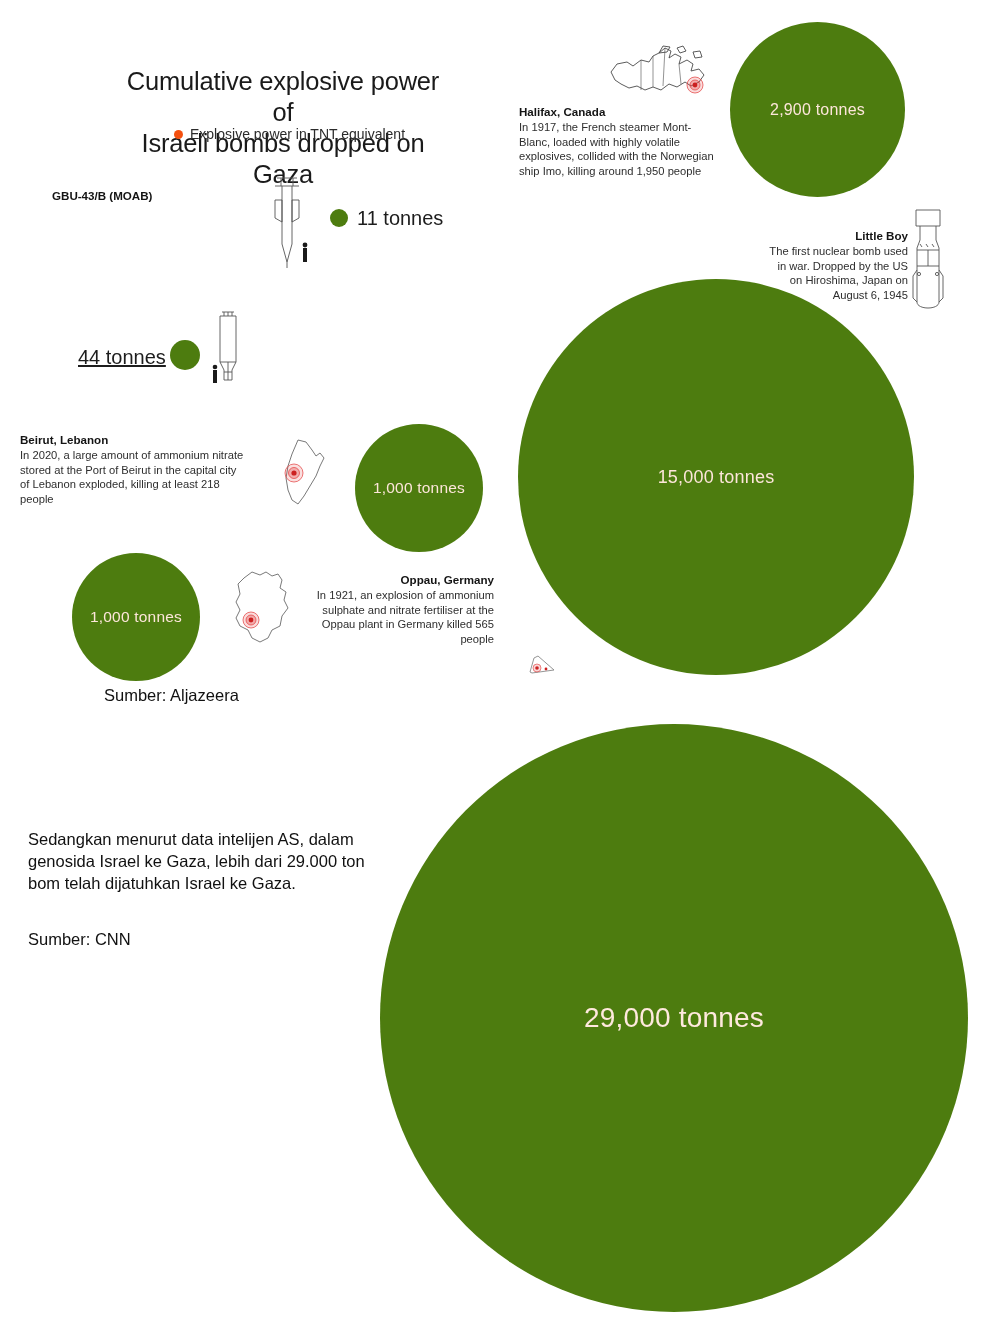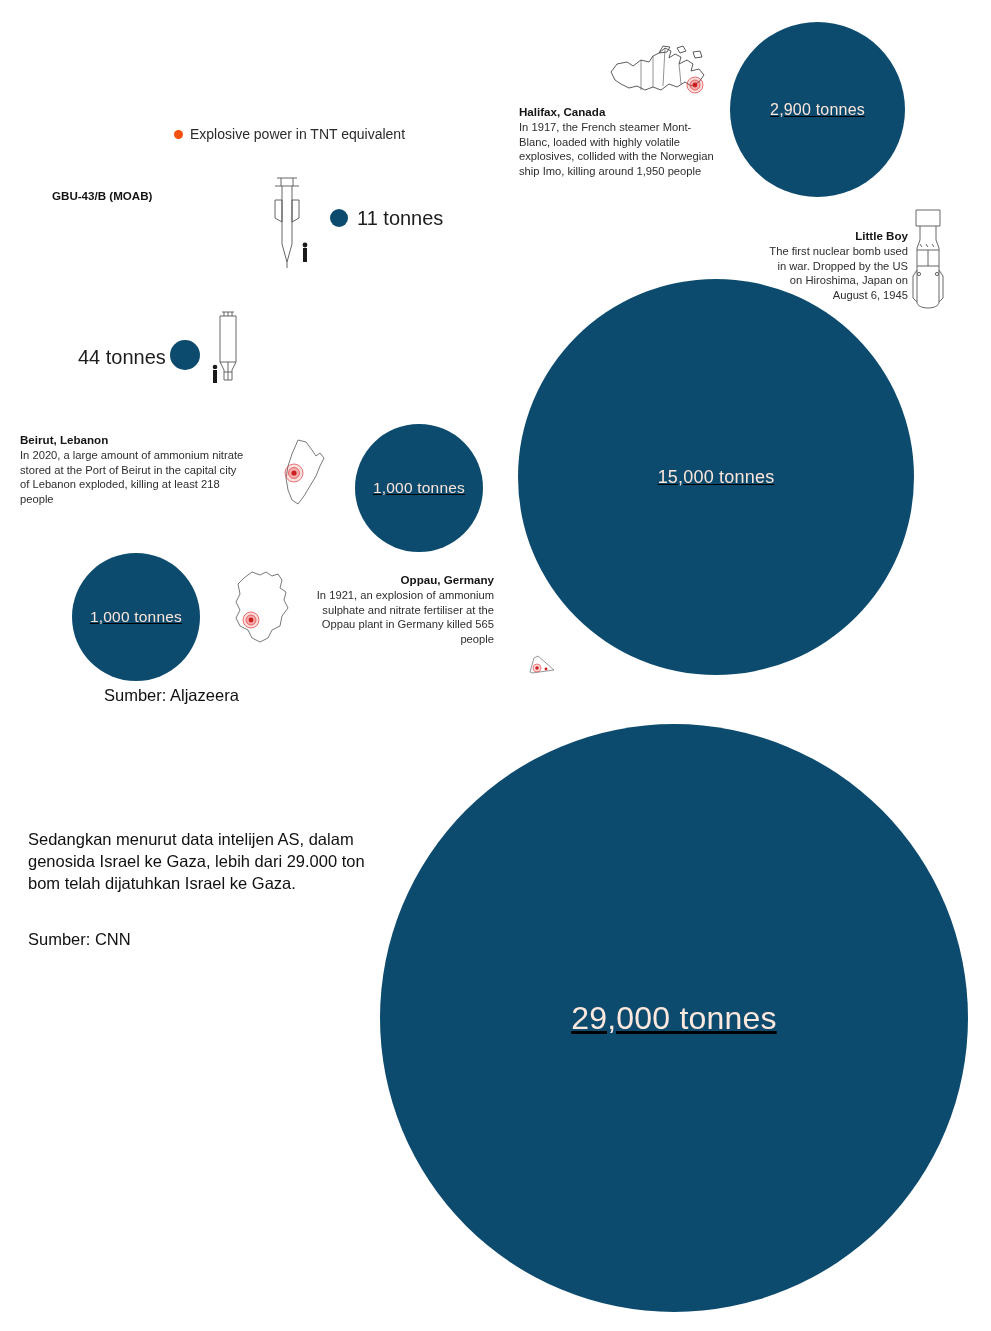--- a/index.html
+++ b/index.html
@@ -19,25 +19,24 @@
     background: #ffffff;
   }
 
   
   .abs { position: absolute; }
 
   
   .circle {
     position: absolute;
     border-radius: 50%;
-    background: #0c4a6e;
+    background: #4d7c0f;
     display: flex;
     align-items: center;
     justify-content: center;
-    text-decoration: underline;
   }
   .circle .clabel {
     color: #fde6da;
     white-space: nowrap;
     font-weight: 400;
     letter-spacing: 0.2px;
   }
 
   
   .title {
@@ -101,20 +100,24 @@
   }
 
   
   .ill { position: absolute; }
 </style>
 </head>
 <body>
 
 <div id="page">
 
+  <div class="title abs" style="left:118px; top:66px; width:330px;">
+    <div>Cumulative explosive power of</div>
+    <div>Israeli bombs dropped on Gaza</div>
+  </div>
 
   <div class="legend" style="left:174px; top:126px;">
     <span class="dot"></span>
     <span>Explosive power in TNT equivalent</span>
   </div>
 
   <div class="ill" style="left:607px; top:42px; width:106px; height:68px;">
     <svg width="106" height="68" viewBox="0 0 106 68" fill="none" stroke="#4a4a4a" stroke-width="0.9">
       <path d="M4 30 L10 22 L20 20 L26 24 L34 18 L42 20 L46 14 L52 11 L58 6 L64 9 L62 16 L68 12 L74 15 L72 22 L80 18 L86 22 L84 29 L92 27 L97 33 L92 40 L84 44 L78 40 L70 45 L62 42 L54 48 L46 45 L38 48 L30 44 L22 46 L14 42 L8 38 Z"></path>
       <path d="M52 11 L56 4 L63 5 L60 10 Z"></path>
@@ -174,21 +177,21 @@
       <path d="M9 60 L31 60"></path>
       <path d="M20 44 L20 60"></path>
       <path d="M12 38 L14 41 M18 38 L20 41 M24 38 L26 41"></path>
       <path d="M9 64 L5 70 L5 92 L9 96"></path>
       <path d="M31 64 L35 70 L35 92 L31 96"></path>
       <circle cx="11" cy="68" r="1.6"></circle>
       <circle cx="29" cy="68" r="1.6"></circle>
     </svg>
   </div>
 
-  <div class="tonnes-text" style="left:78px; top:346px;">44 tonnes</div>
+  <div class="tonnes-text" style="left:78px; top:346px;text-decoration:underline;">44 tonnes</div>
   <div class="circle" style="left:170px; top:340px; width:30px; height:30px;"></div>
 
   <div class="ill" style="left:208px; top:310px; width:40px; height:80px;">
     <svg width="40" height="80" viewBox="0 0 40 80" fill="none" stroke="#555" stroke-width="0.9">
       <path d="M14 2 L26 2"></path>
       <path d="M16 2 L16 6 M20 2 L20 6 M24 2 L24 6"></path>
       <path d="M12 6 L28 6 L28 52 L24 60 L24 70 L16 70 L16 60 L12 52 Z"></path>
       <path d="M12 52 L28 52"></path>
       <path d="M20 52 L20 70"></path>
       <path d="M16 62 L24 62"></path>
@@ -247,16 +250,16 @@
     <p class="bd">In 1921, an explosion of ammonium sulphate and nitrate fertiliser at the Oppau plant in Germany killed 565 people</p>
   </div>
 
   <div class="source" style="left:104px; top:686px;">Sumber: Aljazeera</div>
 
   <div class="para" style="left:28px; top:828px; width:352px;">Sedangkan menurut data intelijen AS, dalam genosida Israel ke Gaza, lebih dari 29.000 ton bom telah dijatuhkan Israel ke Gaza.</div>
 
   <div class="source" style="left:28px; top:930px;">Sumber: CNN</div>
 
   <div class="circle" style="left:380px; top:724px; width:588px; height:588px;">
-    <span class="clabel" style="font-size:32px; color:#ffe9de;">29,000 tonnes</span>
+    <span class="clabel" style="font-size:28px; color:#ffe9de;">29,000 tonnes</span>
   </div>
 
 </div>
 
 </body></html>

